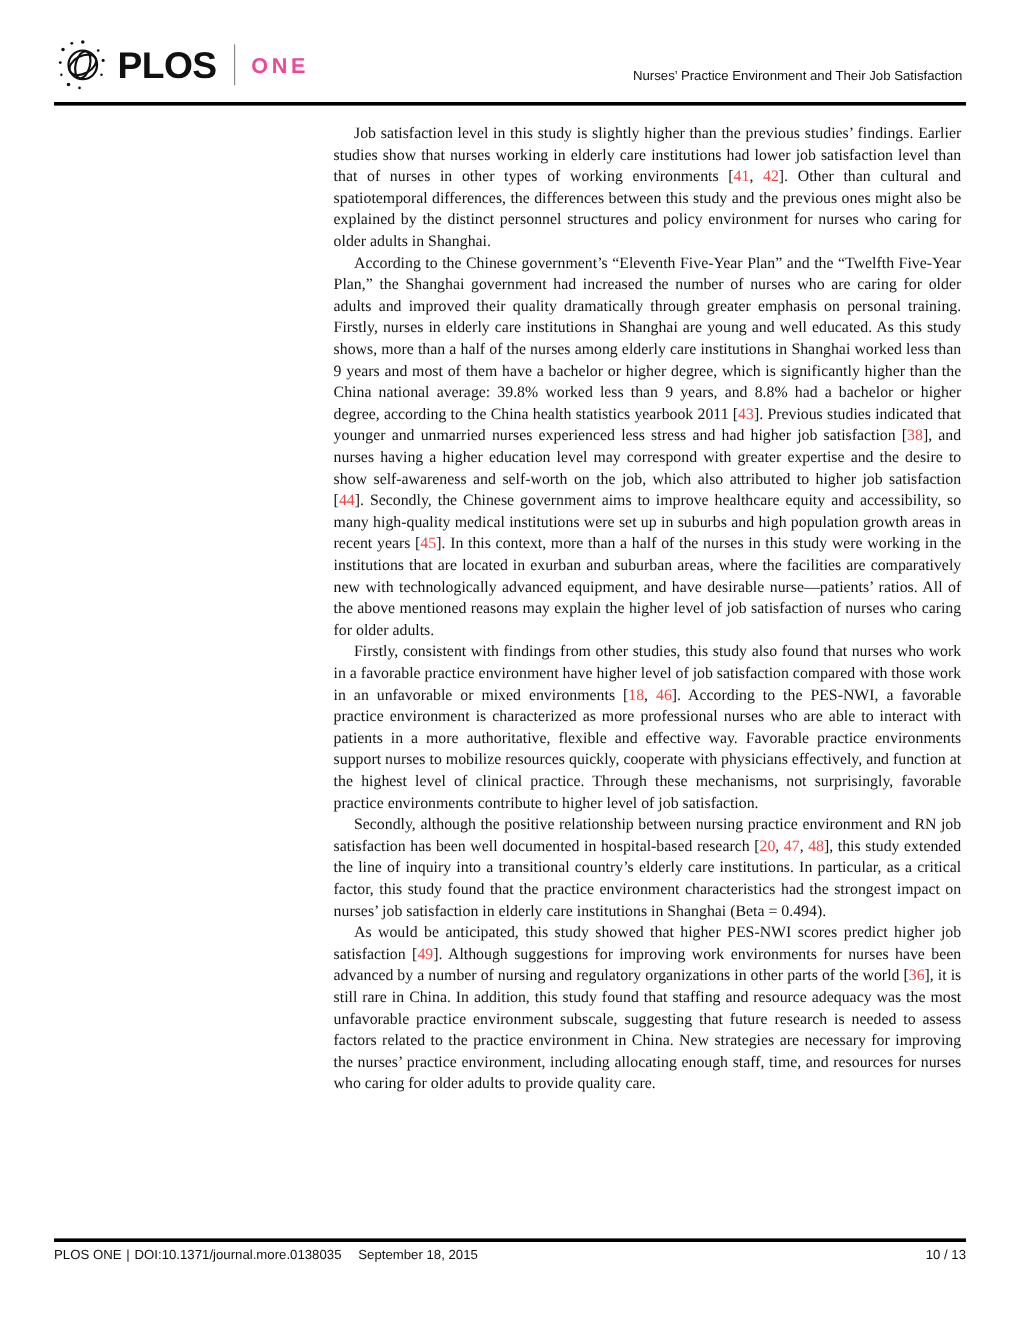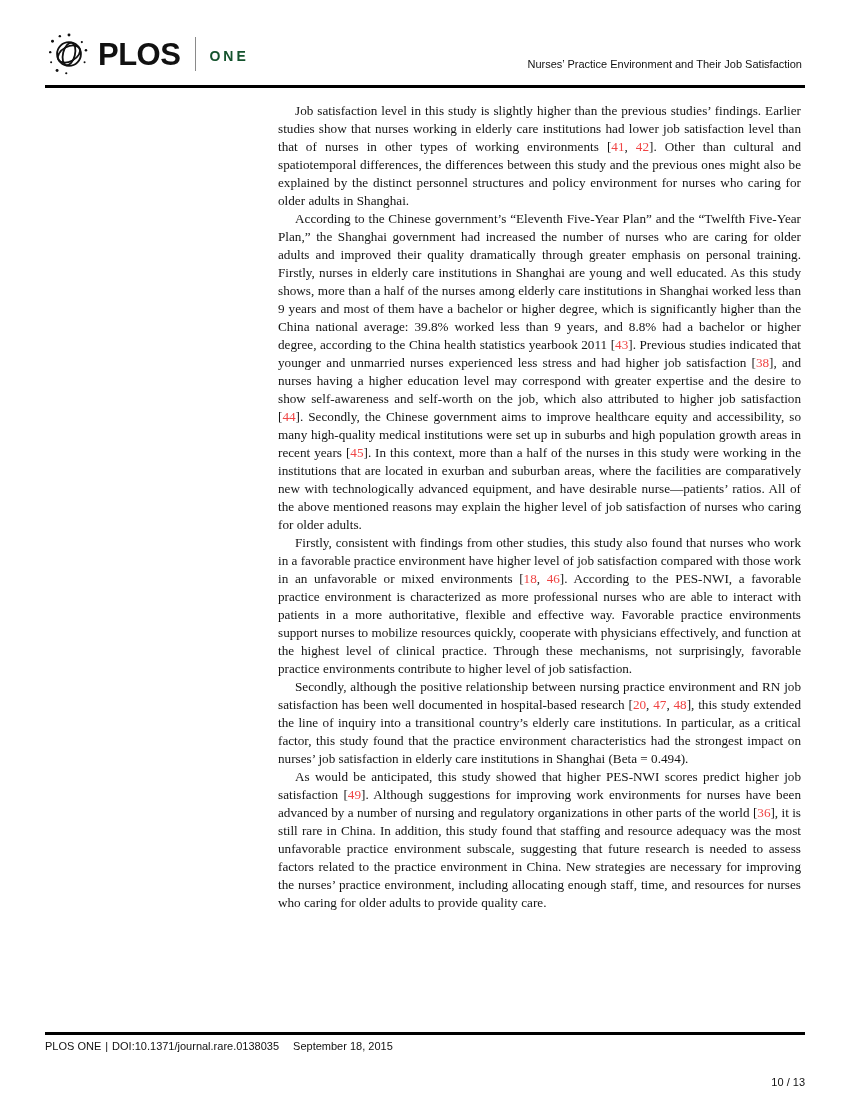--- a/index.html
+++ b/index.html
@@ -37,23 +37,23 @@
     line-height: 1;
   }
   .logo-divider {
     width: 1px; height: 34px;
     background: #8a8a8a;
     margin: 0 6px 0 8px;
   }
   .logo-one {
     font-family: "Liberation Sans", sans-serif;
     font-weight: 700;
-    font-size: 14px;
+    font-size: 18px;
     letter-spacing: 3px;
-    color: #14532d;
+    color: #ec4899;
     padding-top: 3px;
   }
   .running-title {
     position: absolute;
     right: 3px; bottom: 6px;
     font-family: "Liberation Sans", sans-serif;
     font-size: 11px;
     color: #111111;
   }
   .rule-top {
@@ -90,21 +90,21 @@
   .footer {
     position: absolute;
     left: 45px; right: 45px; top: 1040px;
     font-family: "Liberation Sans", sans-serif;
     font-size: 11px;
     color: #111111;
   }
   .footer-left { float: left; }
   .footer-left .sep { padding: 0 4px; }
   .footer-date { margin-left: 14px; margin-top: 43px; }
-  .footer-right { float: right; margin-top: 36px; }
+  .footer-right { float: right; }
 </style>
 </head>
 <body>
 
 <div class="page">
 
   <div class="header">
     <div class="logo">
       <svg class="logo-globe" viewBox="0 0 48 48" aria-hidden="true">
         <g fill="none" stroke="#111111" stroke-width="2">
@@ -138,17 +138,17 @@
       <p>Job satisfaction level in this study is slightly higher than the previous studies’ findings. Earlier studies show that nurses working in elderly care institutions had lower job satisfaction level than that of nurses in other types of working environments [<a class="cite">41</a>, <a class="cite">42</a>]. Other than cultural and spatiotemporal differences, the differences between this study and the previous ones might also be explained by the distinct personnel structures and policy environment for nurses who caring for older adults in Shanghai.</p>
       <p>According to the Chinese government’s “Eleventh Five-Year Plan” and the “Twelfth Five-Year Plan,” the Shanghai government had increased the number of nurses who are caring for older adults and improved their quality dramatically through greater emphasis on personal training. Firstly, nurses in elderly care institutions in Shanghai are young and well educated. As this study shows, more than a half of the nurses among elderly care institutions in Shanghai worked less than 9 years and most of them have a bachelor or higher degree, which is significantly higher than the China national average: 39.8% worked less than 9 years, and 8.8% had a bachelor or higher degree, according to the China health statistics yearbook 2011 [<a class="cite">43</a>]. Previous studies indicated that younger and unmarried nurses experienced less stress and had higher job satisfaction [<a class="cite">38</a>], and nurses having a higher education level may correspond with greater expertise and the desire to show self-awareness and self-worth on the job, which also attributed to higher job satisfaction [<a class="cite">44</a>]. Secondly, the Chinese government aims to improve healthcare equity and accessibility, so many high-quality medical institutions were set up in suburbs and high population growth areas in recent years [<a class="cite">45</a>]. In this context, more than a half of the nurses in this study were working in the institutions that are located in exurban and suburban areas, where the facilities are comparatively new with technologically advanced equipment, and have desirable nurse—patients’ ratios. All of the above mentioned reasons may explain the higher level of job satisfaction of nurses who caring for older adults.</p>
       <p>Firstly, consistent with findings from other studies, this study also found that nurses who work in a favorable practice environment have higher level of job satisfaction compared with those work in an unfavorable or mixed environments [<a class="cite">18</a>, <a class="cite">46</a>]. According to the PES-NWI, a favorable practice environment is characterized as more professional nurses who are able to interact with patients in a more authoritative, flexible and effective way. Favorable practice environments support nurses to mobilize resources quickly, cooperate with physicians effectively, and function at the highest level of clinical practice. Through these mechanisms, not surprisingly, favorable practice environments contribute to higher level of job satisfaction.</p>
       <p>Secondly, although the positive relationship between nursing practice environment and RN job satisfaction has been well documented in hospital-based research [<a class="cite">20</a>, <a class="cite">47</a>, <a class="cite">48</a>], this study extended the line of inquiry into a transitional country’s elderly care institutions. In particular, as a critical factor, this study found that the practice environment characteristics had the strongest impact on nurses’ job satisfaction in elderly care institutions in Shanghai (Beta = 0.494).</p>
       <p>As would be anticipated, this study showed that higher PES-NWI scores predict higher job satisfaction [<a class="cite">49</a>]. Although suggestions for improving work environments for nurses have been advanced by a number of nursing and regulatory organizations in other parts of the world [<a class="cite">36</a>], it is still rare in China. In addition, this study found that staffing and resource adequacy was the most unfavorable practice environment subscale, suggesting that future research is needed to assess factors related to the practice environment in China. New strategies are necessary for improving the nurses’ practice environment, including allocating enough staff, time, and resources for nurses who caring for older adults to provide quality care.</p>
     </div>
 
   <div class="rule-bottom"></div>
 
   <div class="footer">
-    <span class="footer-left"><span>PLOS ONE</span><span class="sep">|</span><span>DOI:10.1371/journal.rare.0138035</span><span class="footer-date">September 18, 2015</span></span>
+    <span class="footer-left"><span>PLOS ONE</span><span class="sep">|</span><span>DOI:10.1371/journal.more.0138035</span><span class="footer-date">September 18, 2015</span></span>
     <span class="footer-right">10 / 13</span>
   </div>
 
 </div>
 
 </body></html>

